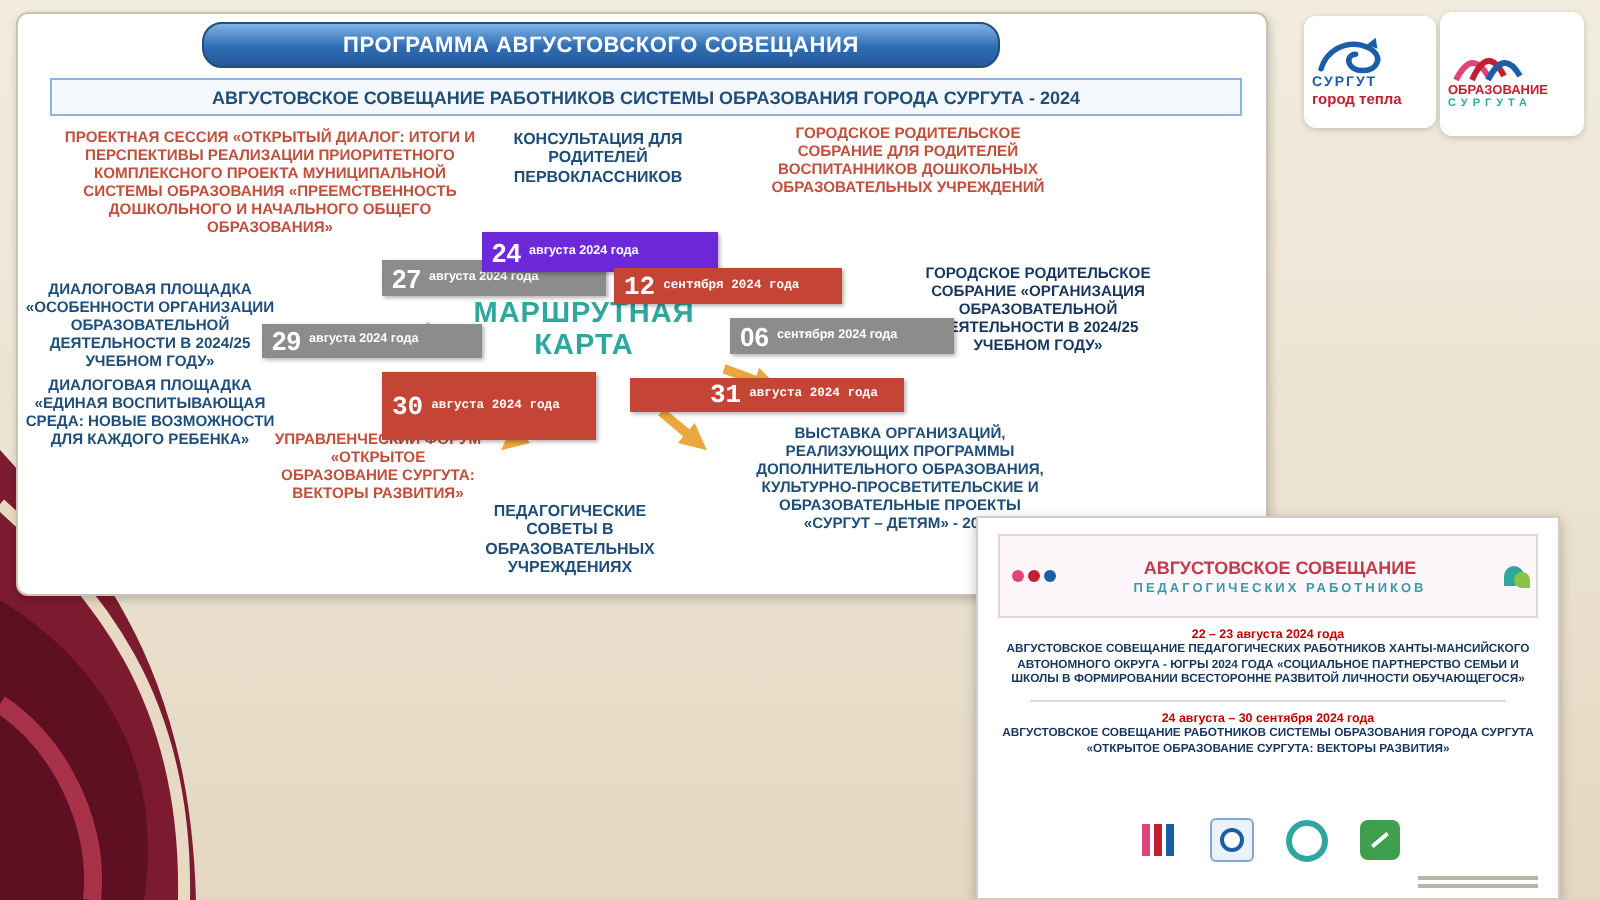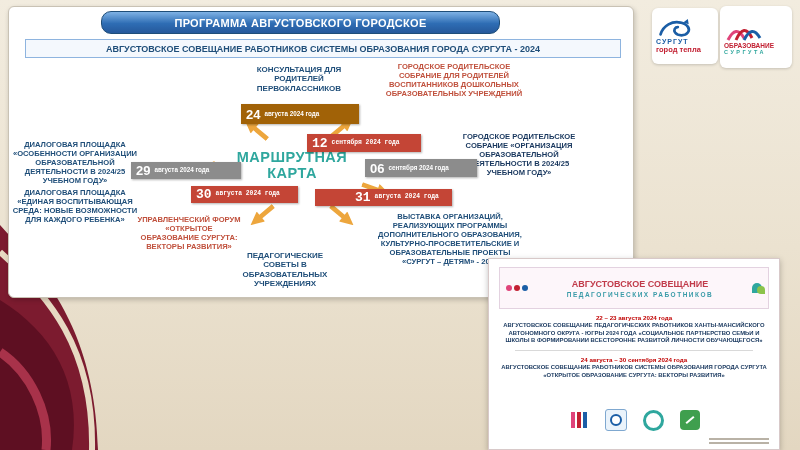--- a/index.html
+++ b/index.html
@@ -41,27 +41,27 @@
   .a6{left:318px;top:202px;transform:rotate(40deg);}
 
   .route-title{position:absolute;left:218px;top:143px;width:130px;text-align:center;
                color:#2fa79e;font-weight:bold;font-size:14.5px;line-height:1.1;letter-spacing:.5px;}
   .route-title span{display:block;}
 
   .badge{position:absolute;display:flex;align-items:center;color:#fff;padding:0 5px;
          box-shadow:1px 1px 2px rgba(0,0,0,.3);}
   .badge .num{font-weight:bold;font-size:13px;margin-right:4px;white-space:nowrap;}
   .badge .cap{font-size:6.3px;font-weight:bold;line-height:1;white-space:nowrap;}
-  .badge.gray{background:#8c8c8c;} .badge.teal{background:#a16207;} .badge.red{background:#c44536;font-family:Liberation Mono, monospace;}
+  .badge.gray{background:#8c8c8c;} .badge.teal{background:#6d28d9;margin-top:12px;} .badge.red{background:#c44536;font-family:Liberation Mono, monospace;}
   .b27{left:182px;top:123px;width:102px;height:18px;}
   .b24{left:232px;top:97px;width:108px;height:20px;}
   .b12{left:298px;top:127px;width:104px;height:18px;}
   .b29{left:122px;top:155px;width:100px;height:17px;}
   .b06{left:356px;top:152px;width:102px;height:18px;}
-  .b30{left:182px;top:179px;width:97px;height:17px;}
+  .b30{left:182px;top:179px;width:97px;height:34px;}
   .b31{left:306px;top:182px;width:92px;height:17px;padding-left:40px;}
   .b3031{left:226px;top:212px;width:126px;height:20px;}
 
   
   .logo-card{position:absolute;background:#fff;border-radius:6px;box-shadow:0 1px 3px rgba(0,0,0,.18);
              display:flex;flex-direction:column;align-items:flex-start;justify-content:center;
              padding:3px 4px;z-index:2;text-align:center;}
   .surgut{left:652px;top:8px;width:58px;height:50px;}
   .obraz{left:720px;top:6px;width:64px;height:56px;}
   .s-title{color:#1b5ea6;font-weight:bold;font-size:7px;letter-spacing:1px;}
@@ -107,46 +107,51 @@
   <svg class="bg-ribbons" width="800" height="450">
     <path d="M0,225 C45,275 95,330 98,450 L0,450 Z" fill="#7c1b2f"></path>
     <path d="M0,300 C52,332 82,382 72,450 L0,450 Z" fill="#5e0f22"></path>
     <path d="M0,252 C48,295 94,348 92,450" stroke="#e7d9c2" stroke-width="6" fill="none"></path>
     <path d="M0,352 C30,372 50,412 46,450" stroke="#a8324a" stroke-width="9" fill="none"></path>
   </svg>
 
   <div class="slide-main">
 
     <div class="header-bar">
-      <span>ПРОГРАММА АВГУСТОВСКОГО ГОРОДСКОЕ</span>
+      <span>ПРОГРАММА АВГУСТОВСКОГО СОВЕЩАНИЯ</span>
     </div>
 
     <div class="subtitle">АВГУСТОВСКОЕ СОВЕЩАНИЕ РАБОТНИКОВ СИСТЕМЫ ОБРАЗОВАНИЯ ГОРОДА СУРГУТА - 2024</div>
 
     <span class="arrow a1"></span>
     <span class="arrow a2"></span>
     <span class="arrow a3"></span>
     <span class="arrow a4"></span>
     <span class="arrow a5"></span>
     <span class="arrow a6"></span>
 
+    <div class="txt red e-project">ПРОЕКТНАЯ СЕССИЯ «ОТКРЫТЫЙ ДИАЛОГ: ИТОГИ И ПЕРСПЕКТИВЫ РЕАЛИЗАЦИИ ПРИОРИТЕТНОГО КОМПЛЕКСНОГО ПРОЕКТА МУНИЦИПАЛЬНОЙ СИСТЕМЫ ОБРАЗОВАНИЯ «ПРЕЕМСТВЕННОСТЬ ДОШКОЛЬНОГО И НАЧАЛЬНОГО ОБЩЕГО ОБРАЗОВАНИЯ»</div>
     <div class="txt blue e-consult">КОНСУЛЬТАЦИЯ ДЛЯ РОДИТЕЛЕЙ ПЕРВОКЛАССНИКОВ</div>
     <div class="txt red e-dou">ГОРОДСКОЕ РОДИТЕЛЬСКОЕ СОБРАНИЕ ДЛЯ РОДИТЕЛЕЙ ВОСПИТАННИКОВ ДОШКОЛЬНЫХ ОБРАЗОВАТЕЛЬНЫХ УЧРЕЖДЕНИЙ</div>
     <div class="txt blue e-dialog1">ДИАЛОГОВАЯ ПЛОЩАДКА «ОСОБЕННОСТИ ОРГАНИЗАЦИИ ОБРАЗОВАТЕЛЬНОЙ ДЕЯТЕЛЬНОСТИ В 2024/25 УЧЕБНОМ ГОДУ»</div>
     <div class="txt navy e-parent">ГОРОДСКОЕ РОДИТЕЛЬСКОЕ СОБРАНИЕ «ОРГАНИЗАЦИЯ ОБРАЗОВАТЕЛЬНОЙ ДЕЯТЕЛЬНОСТИ В 2024/25 УЧЕБНОМ ГОДУ»</div>
     <div class="txt blue e-dialog2">ДИАЛОГОВАЯ ПЛОЩАДКА «ЕДИНАЯ ВОСПИТЫВАЮЩАЯ СРЕДА: НОВЫЕ ВОЗМОЖНОСТИ ДЛЯ КАЖДОГО РЕБЕНКА»</div>
     <div class="txt red e-forum">УПРАВЛЕНЧЕСКИЙ ФОРУМ «ОТКРЫТОЕ ОБРАЗОВАНИЕ СУРГУТА: ВЕКТОРЫ РАЗВИТИЯ»</div>
     <div class="txt blue e-pedsovet">ПЕДАГОГИЧЕСКИЕ СОВЕТЫ В ОБРАЗОВАТЕЛЬНЫХ УЧРЕЖДЕНИЯХ</div>
     <div class="txt blue e-exhib">ВЫСТАВКА ОРГАНИЗАЦИЙ, РЕАЛИЗУЮЩИХ ПРОГРАММЫ ДОПОЛНИТЕЛЬНОГО ОБРАЗОВАНИЯ, КУЛЬТУРНО-ПРОСВЕТИТЕЛЬСКИЕ И ОБРАЗОВАТЕЛЬНЫЕ ПРОЕКТЫ «СУРГУТ – ДЕТЯМ» - 2024</div>
 
     <div class="route-title">
       <span>МАРШРУТНАЯ</span>
       <span>КАРТА</span>
     </div>
 
+    <div class="badge gray b27">
+      <span class="num">27</span>
+      <span class="cap">августа 2024 года</span>
+    </div>
     <div class="badge teal b24">
       <span class="num">24</span>
       <span class="cap">августа 2024 года</span>
     </div>
     <div class="badge red b12">
       <span class="num">12</span>
       <span class="cap">сентября 2024 года</span>
     </div>
     <div class="badge gray b29">
       <span class="num">29</span>

